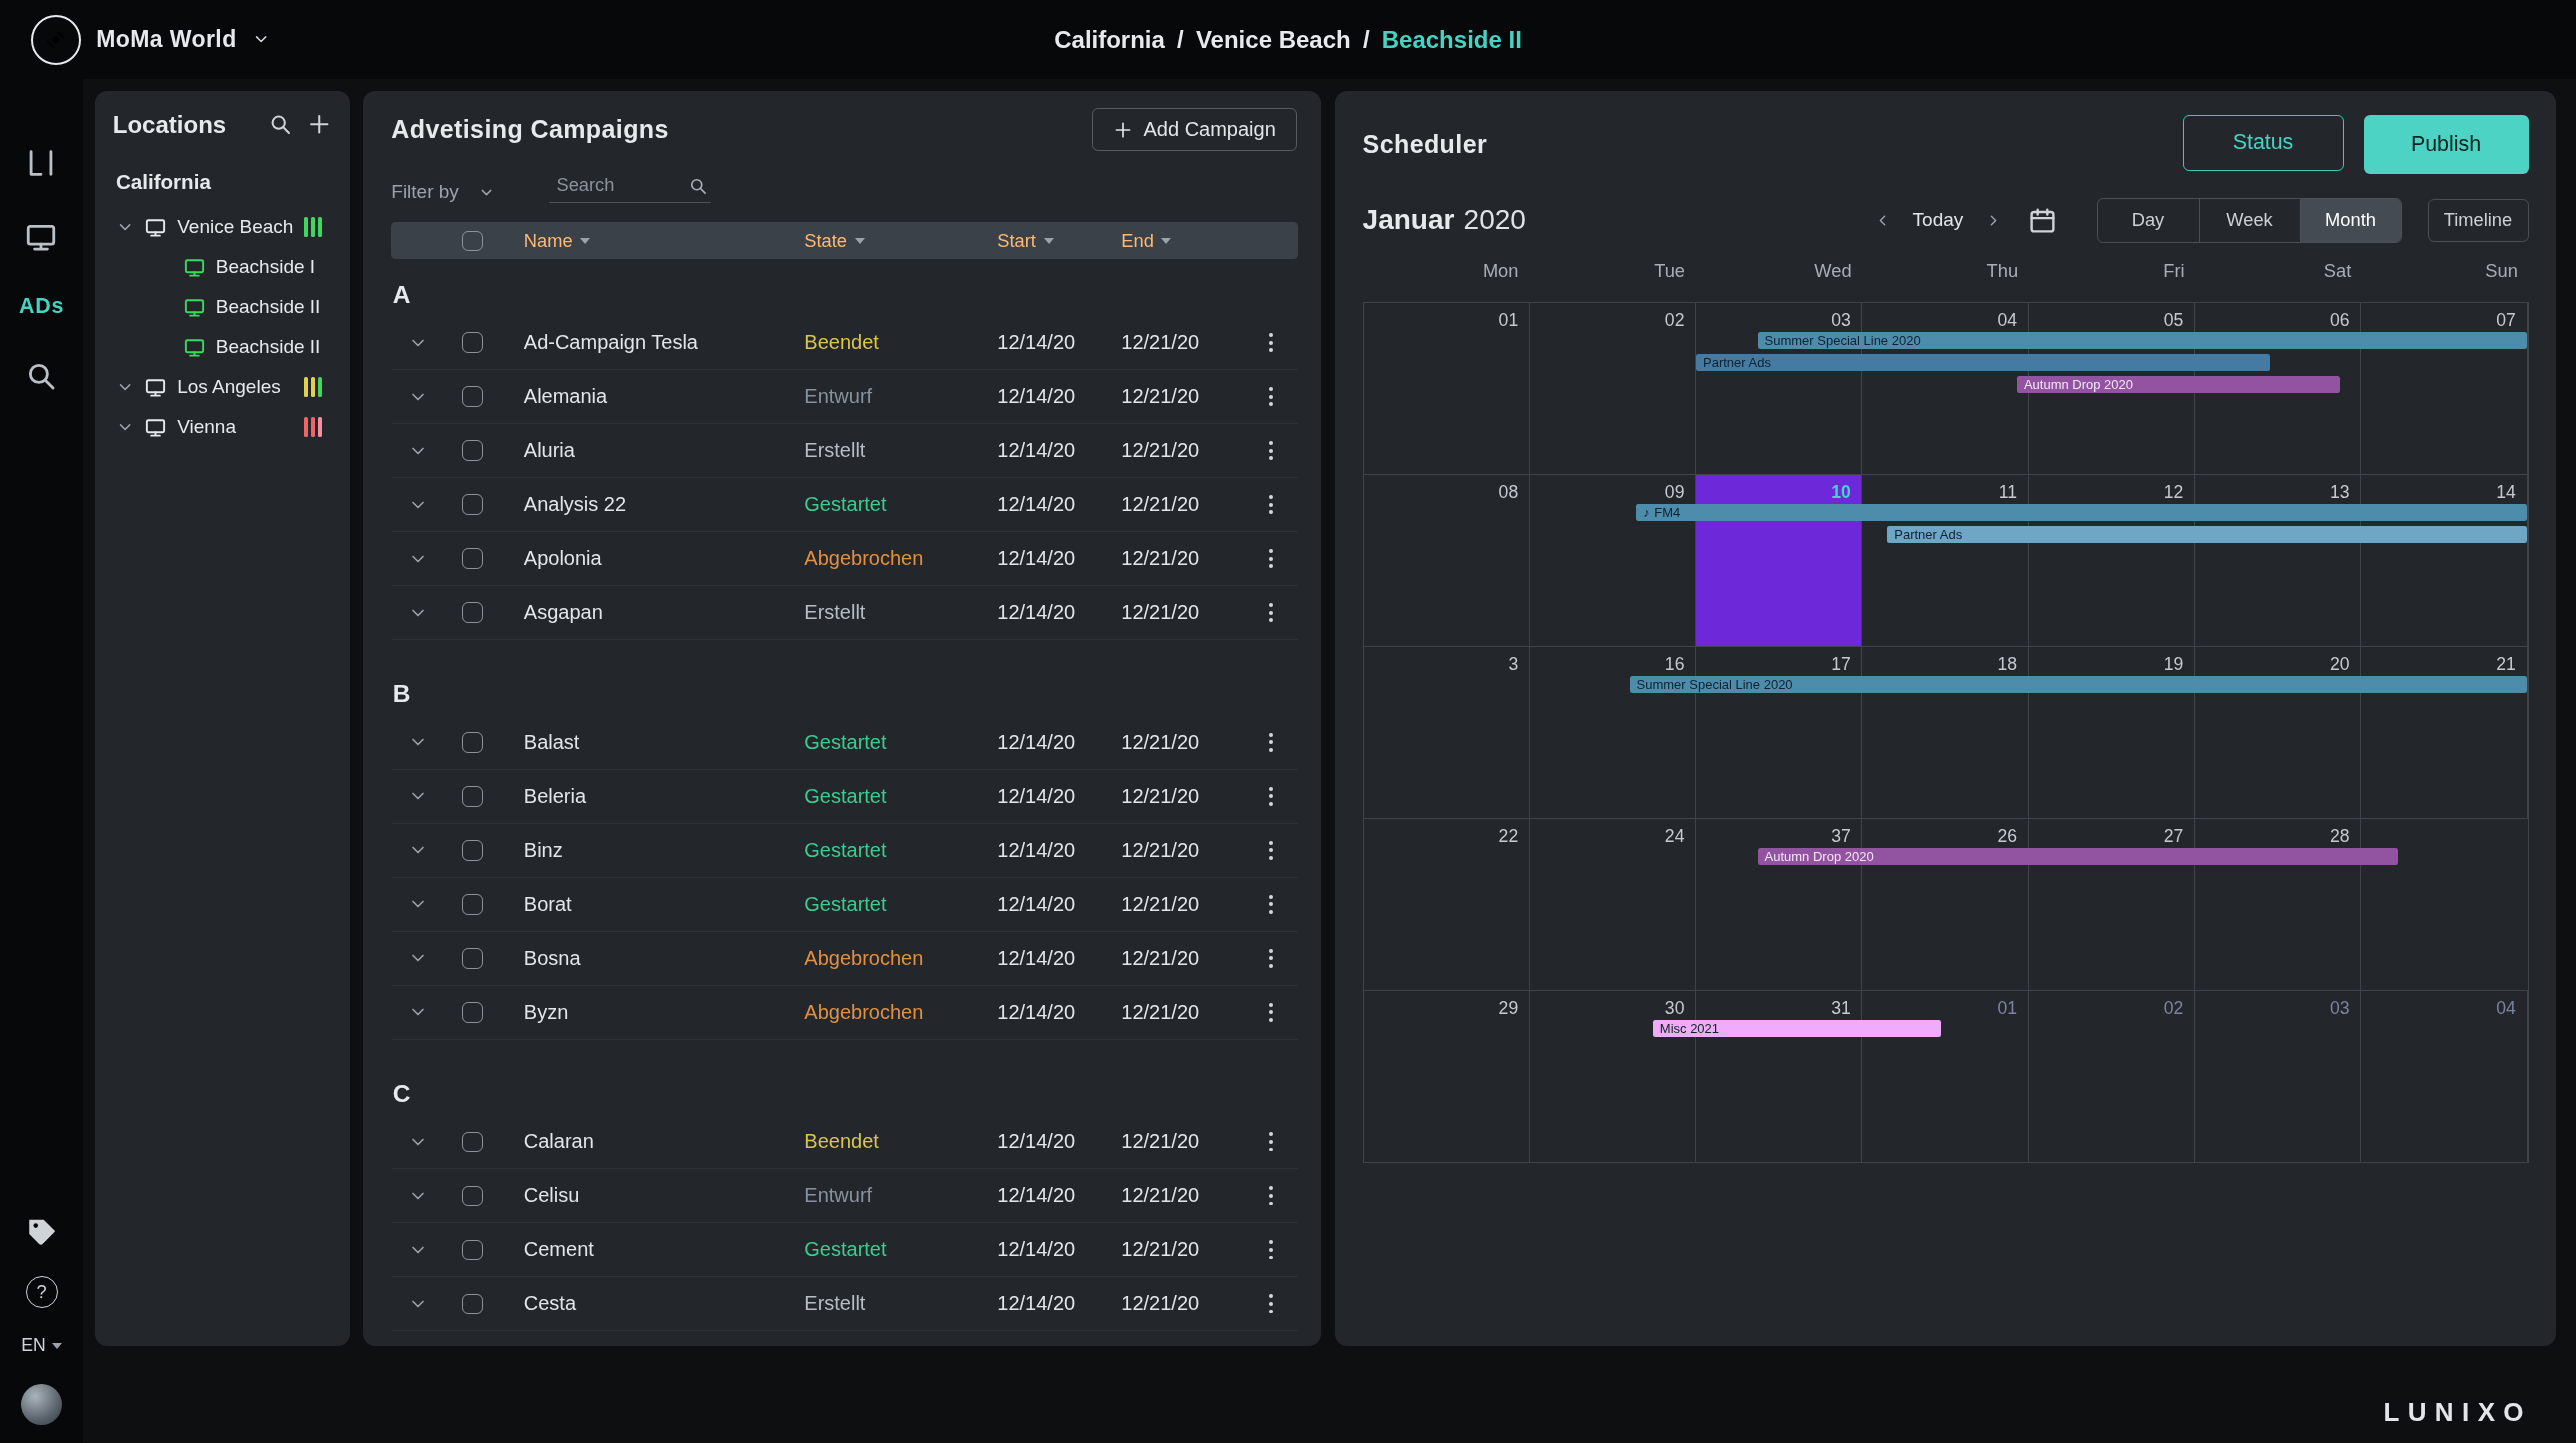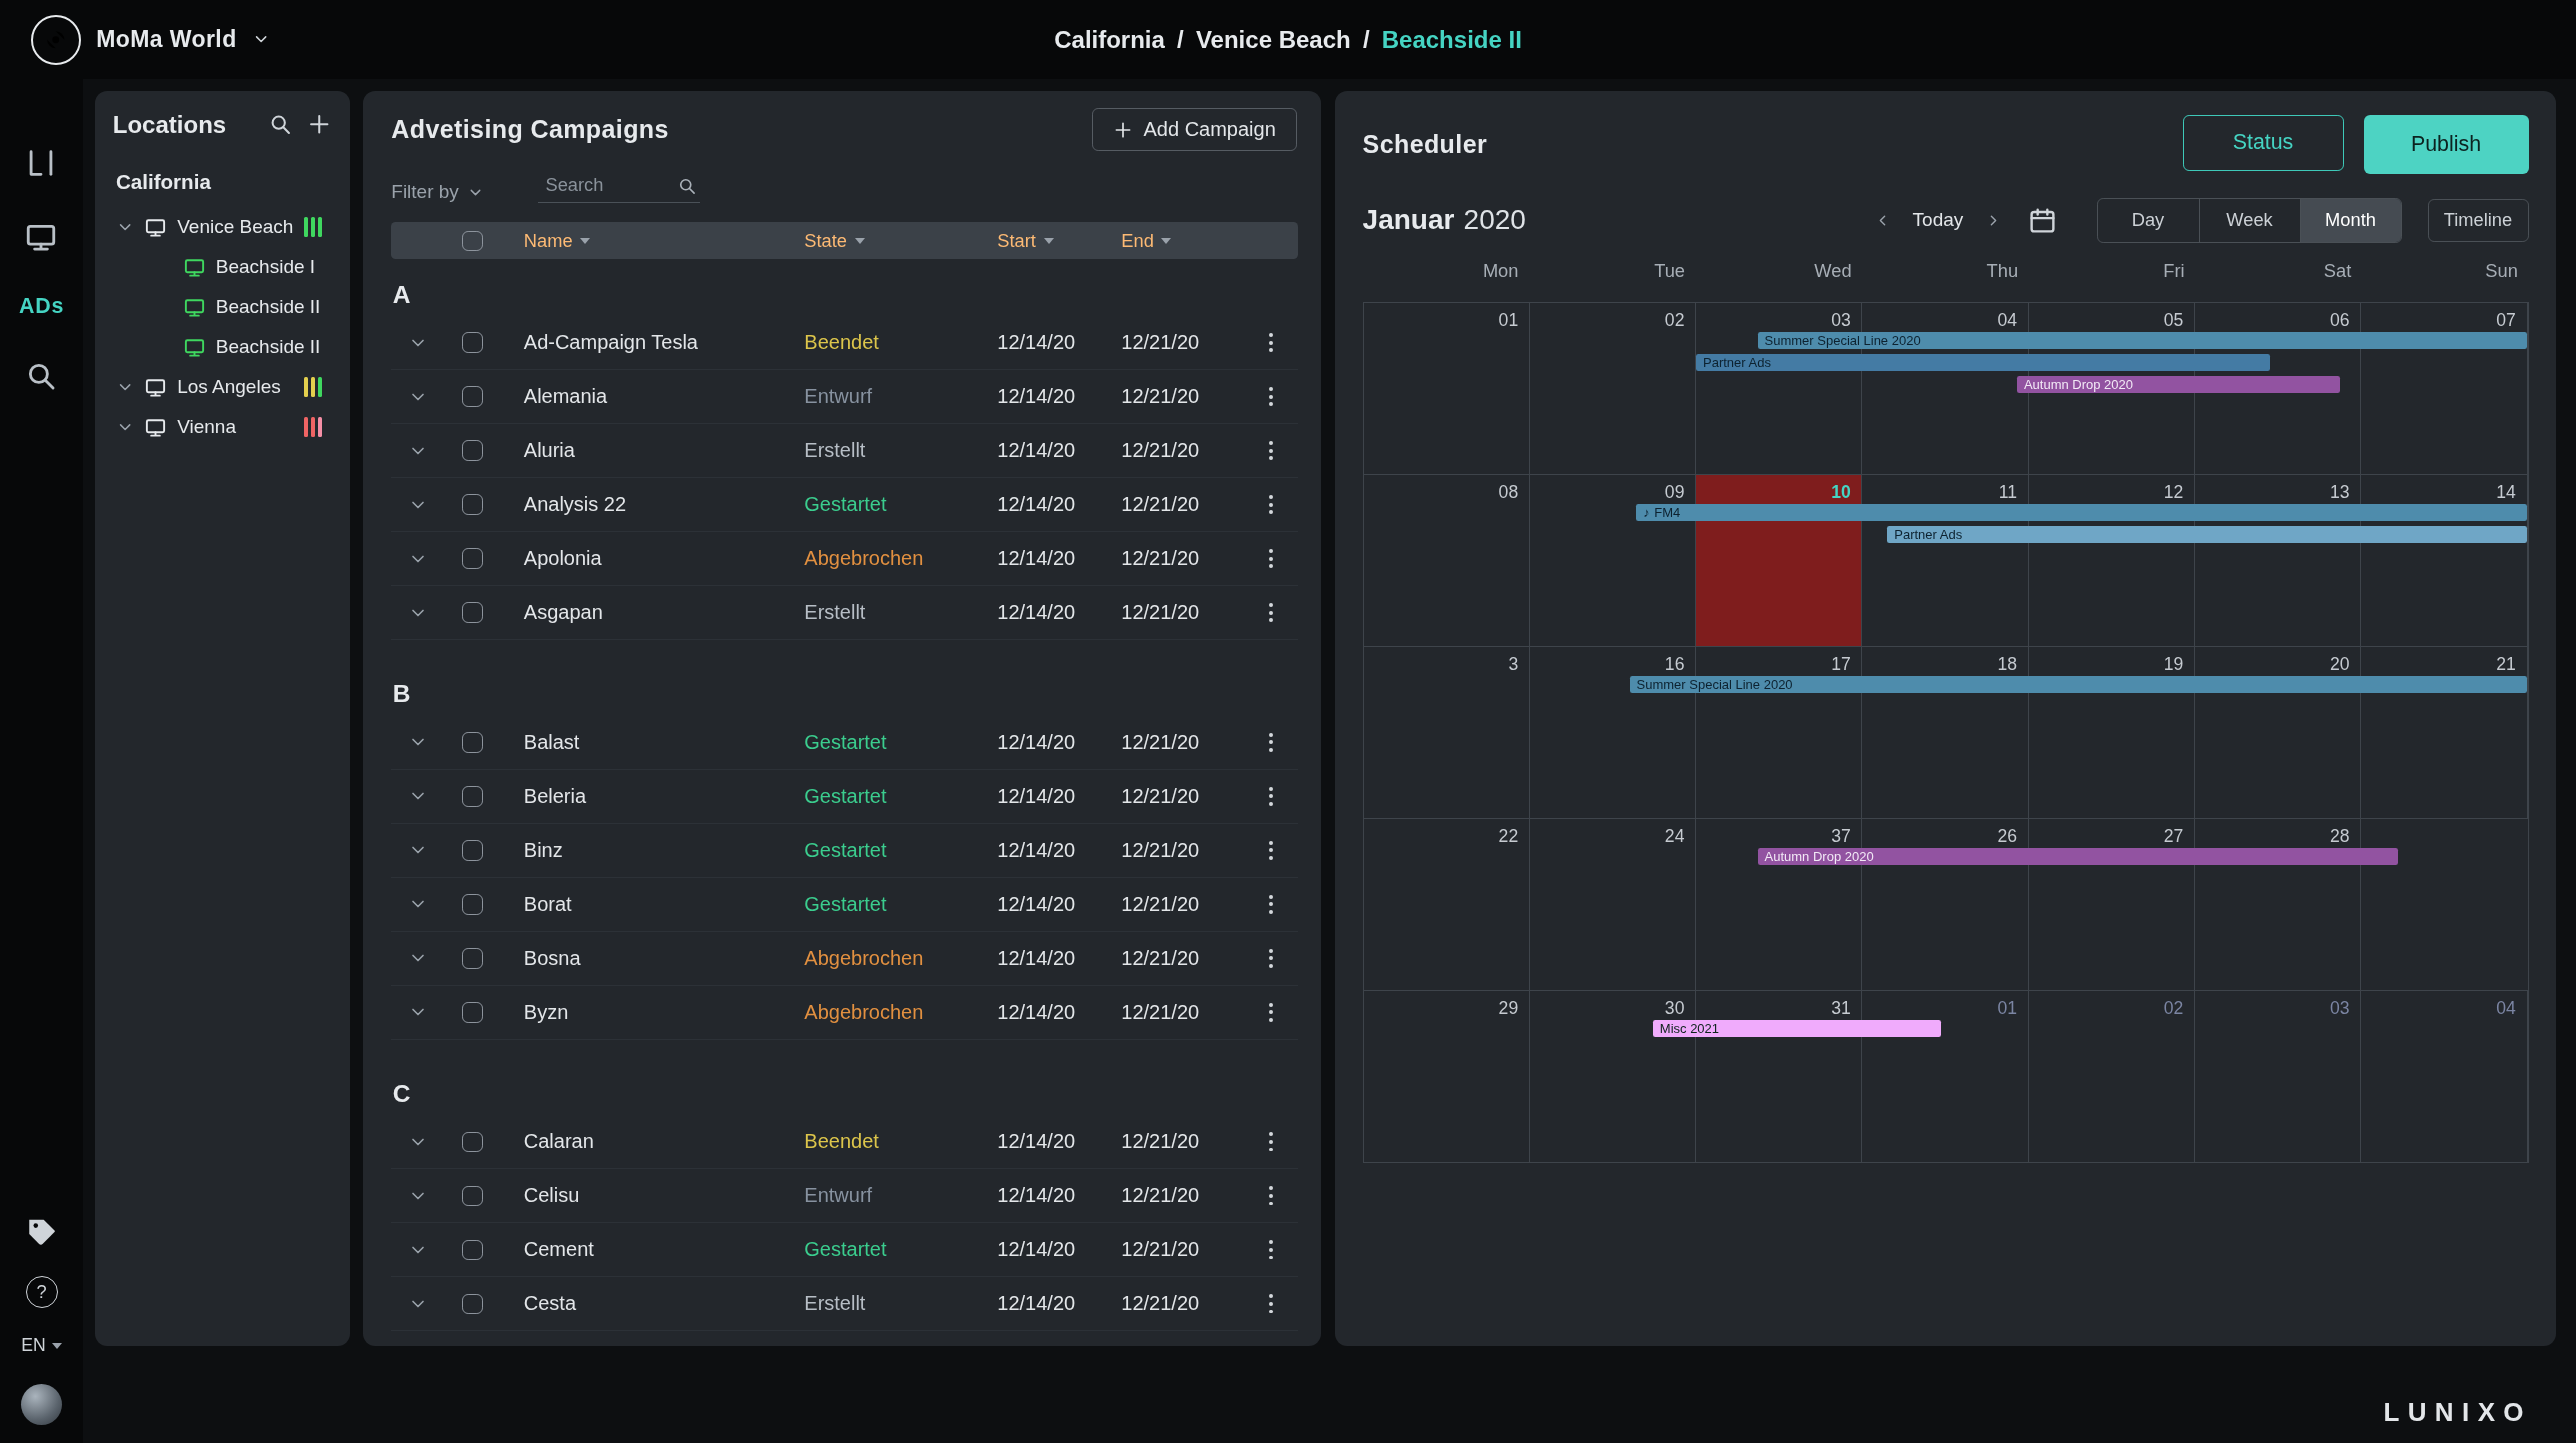--- a/index.html
+++ b/index.html
@@ -55,21 +55,21 @@
   .bars { display:flex; gap:3.1px; margin-right:9.2px; }
   .bars i { width:3.8px; height:20px; border-radius:1.5px; display:block; }
 
   
   .campaigns { width:958px; padding-top:17px; }
   .camp-header { display:flex; align-items:center; justify-content:space-between; padding:0 24.5px 0 28px; height:44px; }
   .camp-header h2 { font-size:25px; font-weight:700; letter-spacing:0.4px; }
   .add-btn { display:flex; align-items:center; gap:10.7px; background:transparent; border:1.5px solid #565c63; border-radius:6.1px; color:#e3e6e9; font-size:20px; height:43px; padding:0 20px; font-family:inherit; }
   .add-btn .plus { width:20px; height:20px; color:#e3e6e9; }
   .filter-row { display:flex; align-items:flex-end; gap:54px; margin:13.8px 24.5px 0 28px; height:38px; }
-  .filter-label { display:flex; align-items:center; gap:8px; color:#9aa2ab; font-size:19px; }
+  .filter-label { display:flex; align-items:center; gap:19px; color:#9aa2ab; font-size:19px; }
   .f-chev { width:17px; height:17px; color:#9aa2ab; }
   .search-wrap { position:relative; width:162px; border-bottom:1.5px solid #4a5158; }
   .search-input { width:100%; background:transparent; border:none; outline:none; color:#e7eaed; font-size:18.3px; font-family:inherit; padding:4.6px 34px 6.1px 7.6px; }
   .search-input::placeholder { color:#8a929b; }
   .s-icon { position:absolute; right:3.1px; bottom:6.1px; width:20px; height:20px; color:#aab1b9; }
 
   .table-wrap { margin:19px 23px 0 28px; }
   .table-header, .crow { display:grid; grid-template-columns:54px 54px 283px 191px 126px 145px 1fr; align-items:center; }
   .table-header { height:37px; background:#3b4148; border-radius:4.6px; color:#fdba74; font-size:18.3px; }
   .th { display:inline-flex; align-items:center; gap:7.6px; }
@@ -114,21 +114,21 @@
   .view-group button + button { border-left:1.5px solid #4a5056; }
   .view-group button.active { background:#454b52; color:#ffffff; }
   .view-single { border:1.5px solid #4a5056; border-radius:6.1px; }
   .weekday-row { display:grid; grid-template-columns:repeat(7,1fr); margin-top:10.7px; height:31px; align-items:center; }
   .wday { text-align:right; padding-right:10.7px; color:#a7aeb6; font-size:18.3px; }
   .cal-grid { margin-top:15.3px; height:861px; border:1.5px solid #3e444b; display:flex; flex-direction:column; }
   .week { flex:1; display:grid; grid-template-columns:repeat(7,1fr); position:relative; }
   .week:not(:last-child) { border-bottom:1.5px solid #3e444b; }
   .day { border-right:1.5px solid #3e444b; padding:7.6px 10.7px; text-align:right; font-size:17.6px; color:#c6cbd1; }
   .day:last-child { border-right:none; }
-  .day.selected { background:#7f1d1d; }
+  .day.selected { background:#6d28d9; }
   .dnum.today { color:#44d5c4; font-weight:700; }
   .dnum.muted { color:#7b85a3; }
   .event { position:absolute; height:17.6px; border-radius:2.3px; font-size:13px; line-height:17.6px; padding:0 6.9px; display:flex; align-items:center; gap:4.6px; overflow:hidden; white-space:nowrap; z-index:2; }
 
   .lunixo { position:absolute; right:44px; bottom:15.3px; font-size:26px; font-weight:700; letter-spacing:8.4px; color:#e3e6e9; }
 </style>
 </head>
 <body>
 
 <header class="topbar" data-interactable="false">

